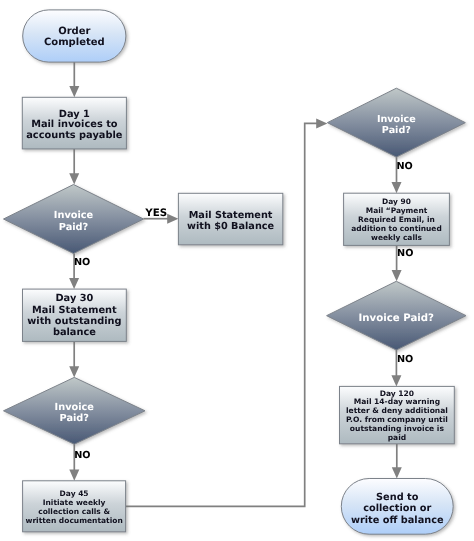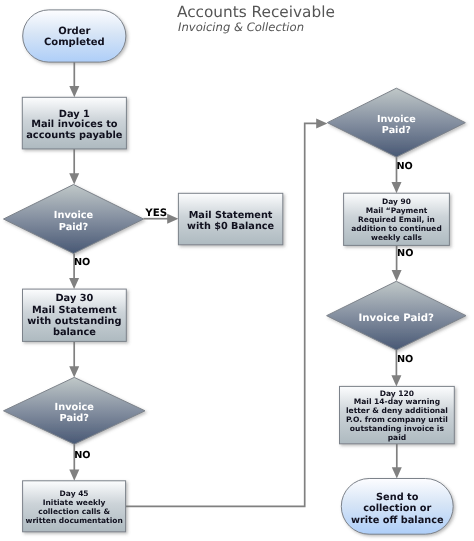--- a/index.html
+++ b/index.html
@@ -11,22 +11,20 @@
   .hdr{position:absolute;white-space:nowrap;opacity:0.999;}
   #title{left:177px;top:3px;font-size:15.3px;color:#555;}
   #subtitle{left:178px;top:20px;font-size:11.6px;font-style:italic;color:#555;}
   text{font-family:"DejaVu Sans",sans-serif;font-weight:bold;}
   #chart{opacity:0.999;}
 </style>
 </head>
 <body>
 
 <div id="stage">
-  <div class="hdr" id="title">Accounts Receivable</div>
-  <div class="hdr" id="subtitle">Invoicing &amp; Collection</div>
   <svg id="chart" width="474" height="541" viewBox="0 0 474 541">
       <defs>
         <linearGradient id="gTerm" x1="0" y1="0" x2="0" y2="1">
           <stop offset="0" stop-color="#fdfdff"></stop>
           <stop offset="0.45" stop-color="#d7e5f6"></stop>
           <stop offset="1" stop-color="#aecef8"></stop>
         </linearGradient>
         <linearGradient id="gProc" x1="0" y1="0" x2="0" y2="1">
           <stop offset="0" stop-color="#fcfdfe"></stop>
           <stop offset="0.45" stop-color="#ccd3d8"></stop>

